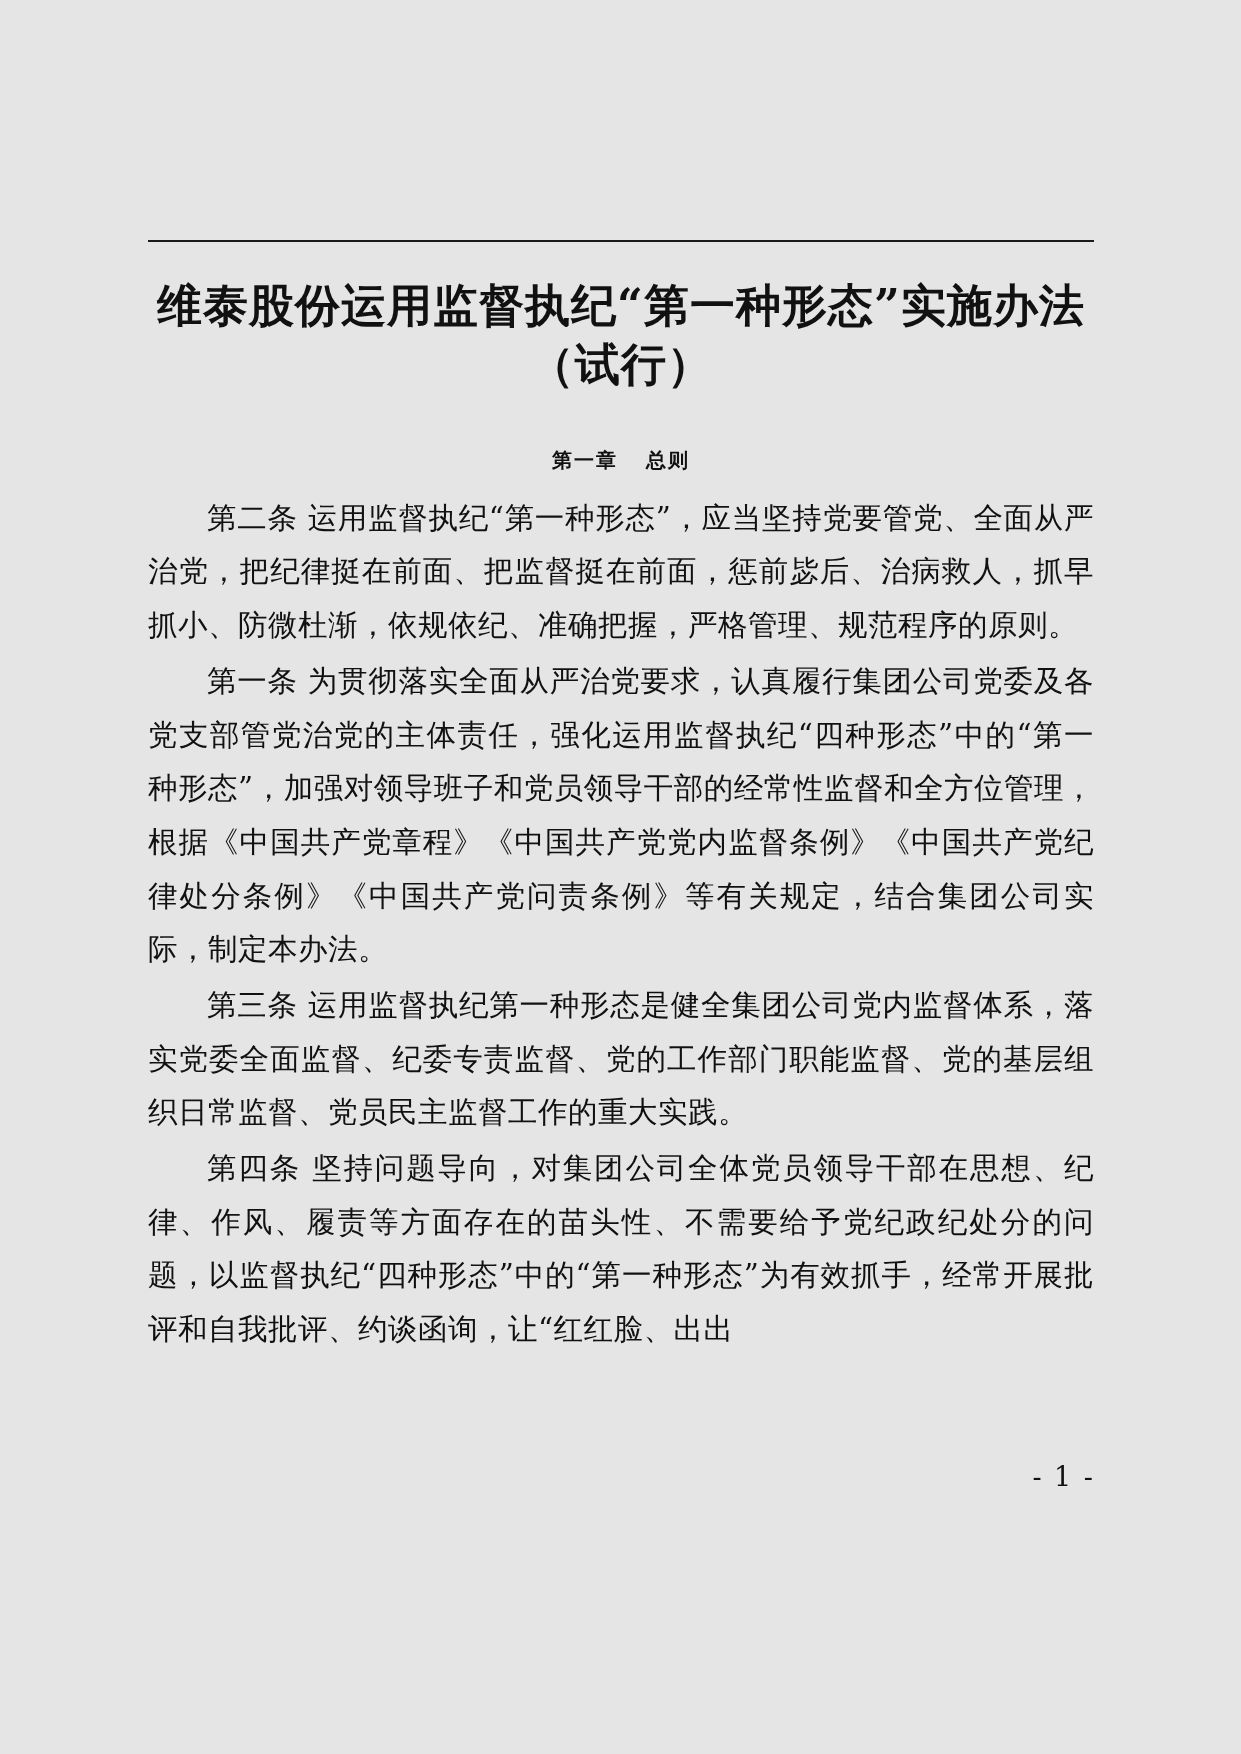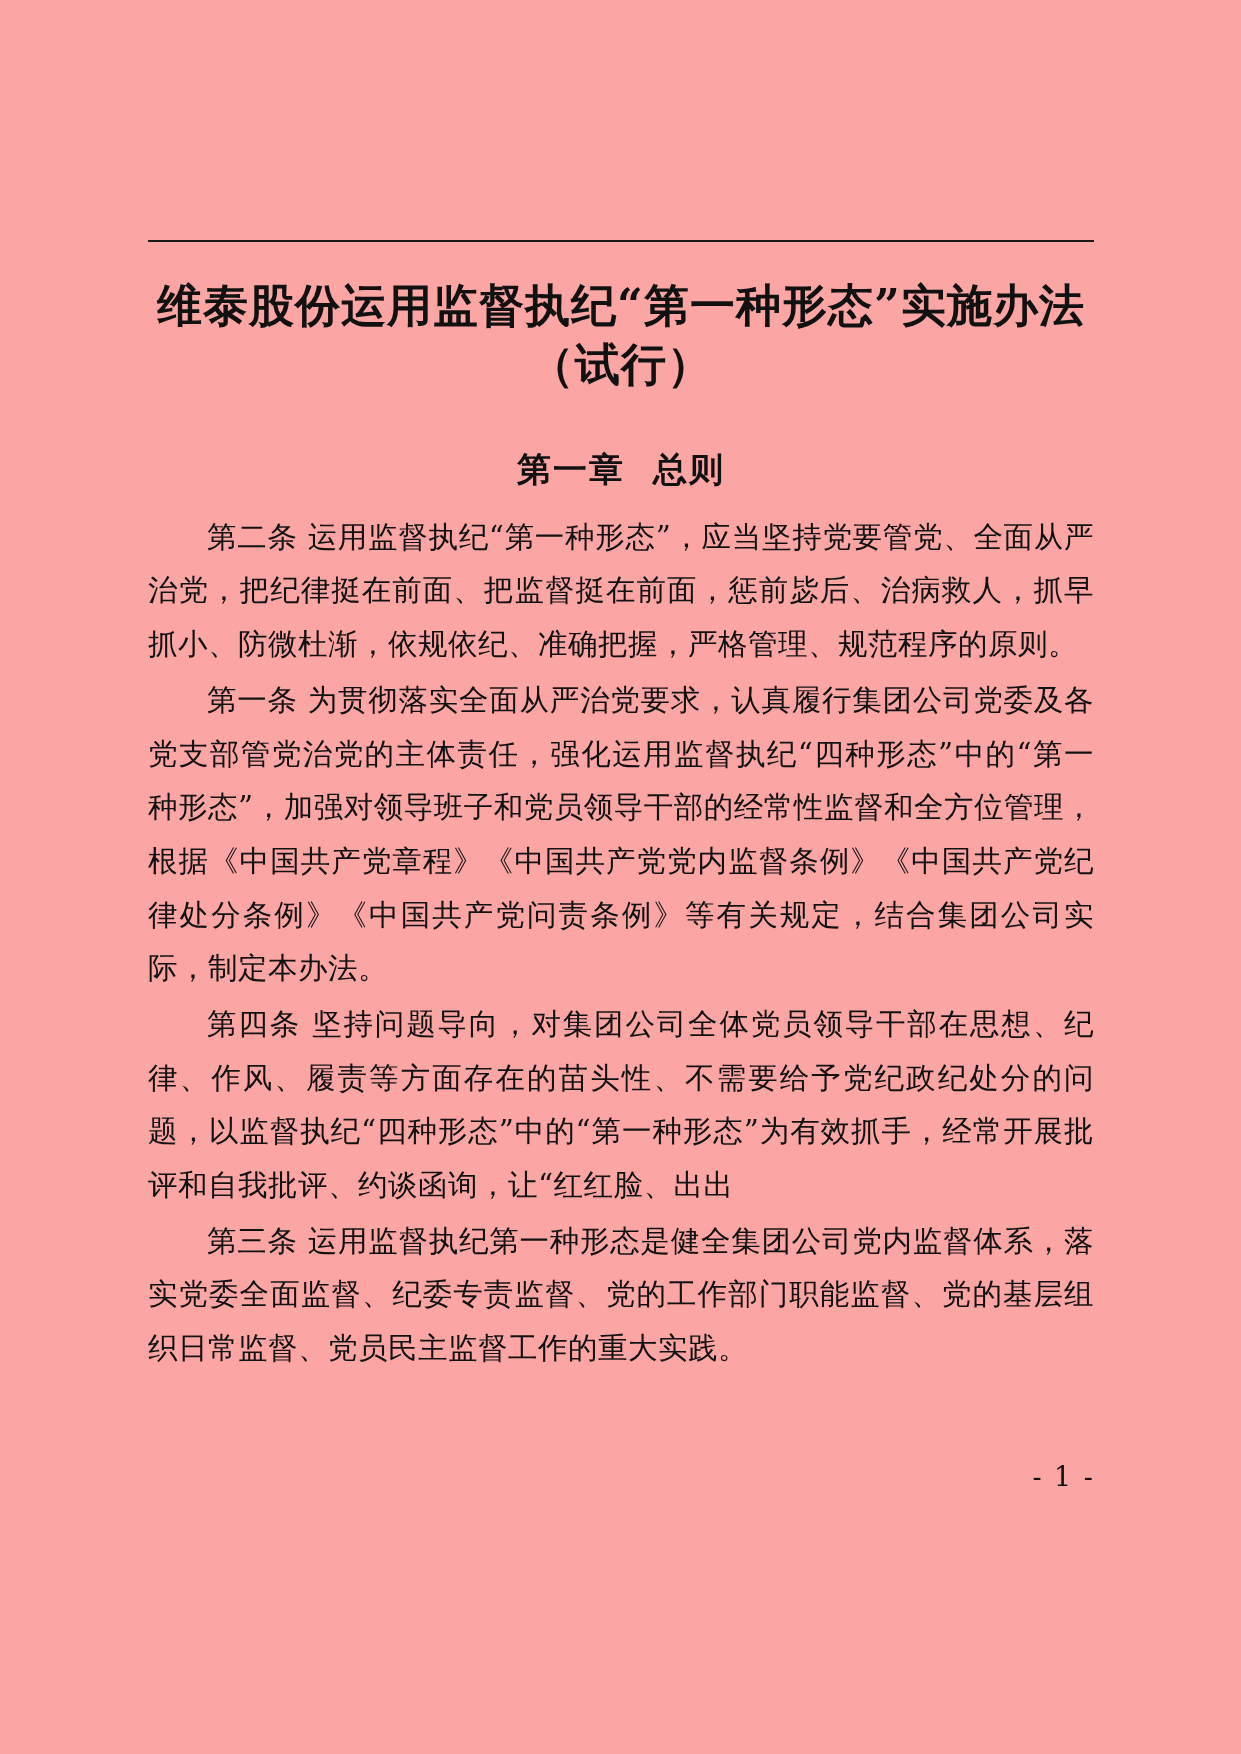--- a/index.html
+++ b/index.html
@@ -5,21 +5,21 @@
   html, body {
     margin: 0;
     padding: 0;
     background: #ffffff;
   }
   .page {
     position: relative;
     width: 1241px;
     height: 1754px;
     margin: 0 auto;
-    background: #fca5a5;
+    background: #e5e5e5;
     box-sizing: border-box;
     font-family: "DejaVu Serif", "Liberation Serif", serif;
     color: #111111;
     overflow: hidden;
   }
   .content {
     position: absolute;
     left: 148px;
     top: 240px;
     width: 946px;
@@ -33,21 +33,21 @@
   .doc-title {
     font-size: 45px;
     font-weight: bold;
     line-height: 1.32;
     text-align: center;
     letter-spacing: 1px;
     margin: 0 0 52px 0;
     font-family: "DejaVu Serif", "Liberation Serif", serif;
   }
   .chapter-heading {
-    font-size: 34px;
+    font-size: 20px;
     font-weight: bold;
     text-align: center;
     margin: 0 0 18px 0;
     letter-spacing: 2px;
     font-family: "DejaVu Sans", "Liberation Sans", sans-serif;
   }
   .chapter-heading .gap {
     display: inline-block;
     width: 28px;
   }
@@ -80,20 +80,20 @@
     <div class="top-rule"></div>
 
     <h1 class="doc-title">维泰股份运用监督执纪“第一种形态”实施办法（试行）</h1>
 
     <div class="chapter-heading">
       <span>第一章</span><span class="gap"></span><span>总则</span>
     </div>
 
     <p class="para">第二条 运用监督执纪“第一种形态”，应当坚持党要管党、全面从严治党，把纪律挺在前面、把监督挺在前面，惩前毖后、治病救人，抓早抓小、防微杜渐，依规依纪、准确把握，严格管理、规范程序的原则。</p>
     <p class="para">第一条 为贯彻落实全面从严治党要求，认真履行集团公司党委及各党支部管党治党的主体责任，强化运用监督执纪“四种形态”中的“第一种形态”，加强对领导班子和党员领导干部的经常性监督和全方位管理，根据《中国共产党章程》《中国共产党党内监督条例》《中国共产党纪律处分条例》《中国共产党问责条例》等有关规定，结合集团公司实际，制定本办法。</p>
+    <p class="para">第三条 运用监督执纪第一种形态是健全集团公司党内监督体系，落实党委全面监督、纪委专责监督、党的工作部门职能监督、党的基层组织日常监督、党员民主监督工作的重大实践。</p>
     <p class="para">第四条 坚持问题导向，对集团公司全体党员领导干部在思想、纪律、作风、履责等方面存在的苗头性、不需要给予党纪政纪处分的问题，以监督执纪“四种形态”中的“第一种形态”为有效抓手，经常开展批评和自我批评、约谈函询，让“红红脸、出出</p>
-    <p class="para">第三条 运用监督执纪第一种形态是健全集团公司党内监督体系，落实党委全面监督、纪委专责监督、党的工作部门职能监督、党的基层组织日常监督、党员民主监督工作的重大实践。</p>
 
   </div>
 
   <div class="page-number">- 1 -</div>
 
 </div>
 
 </body></html>

